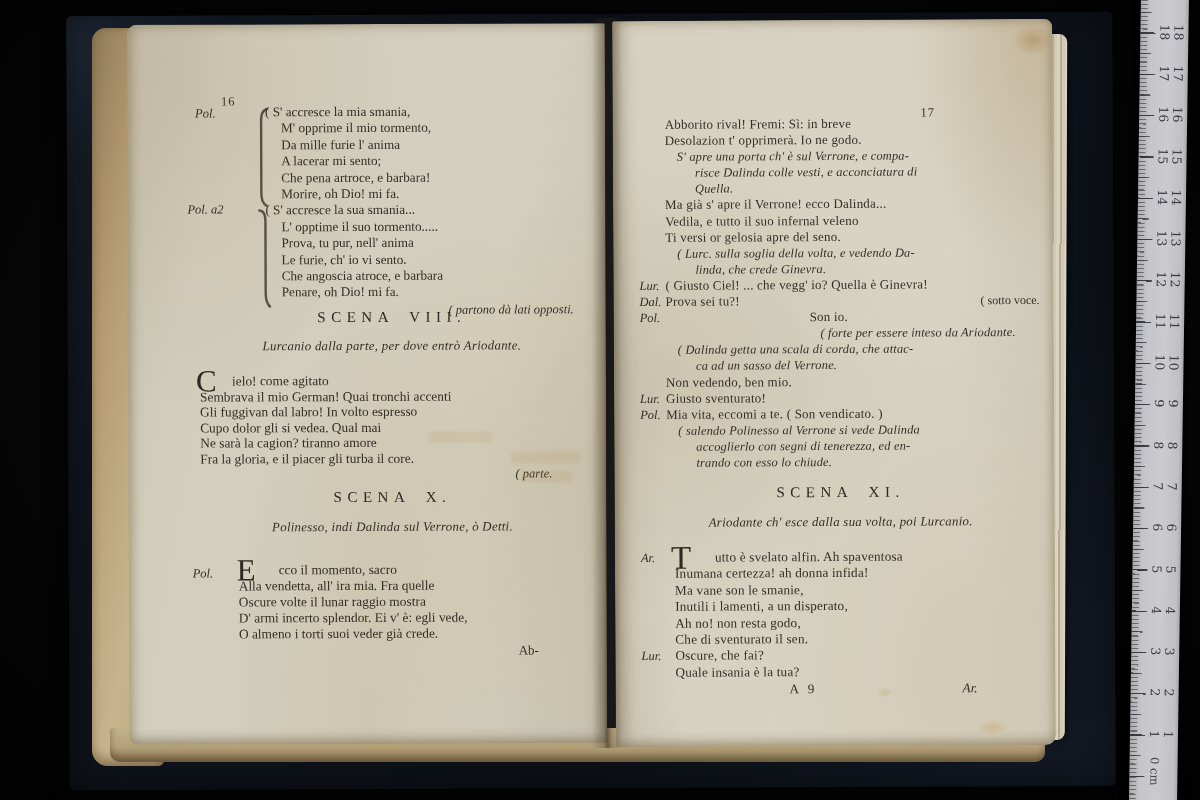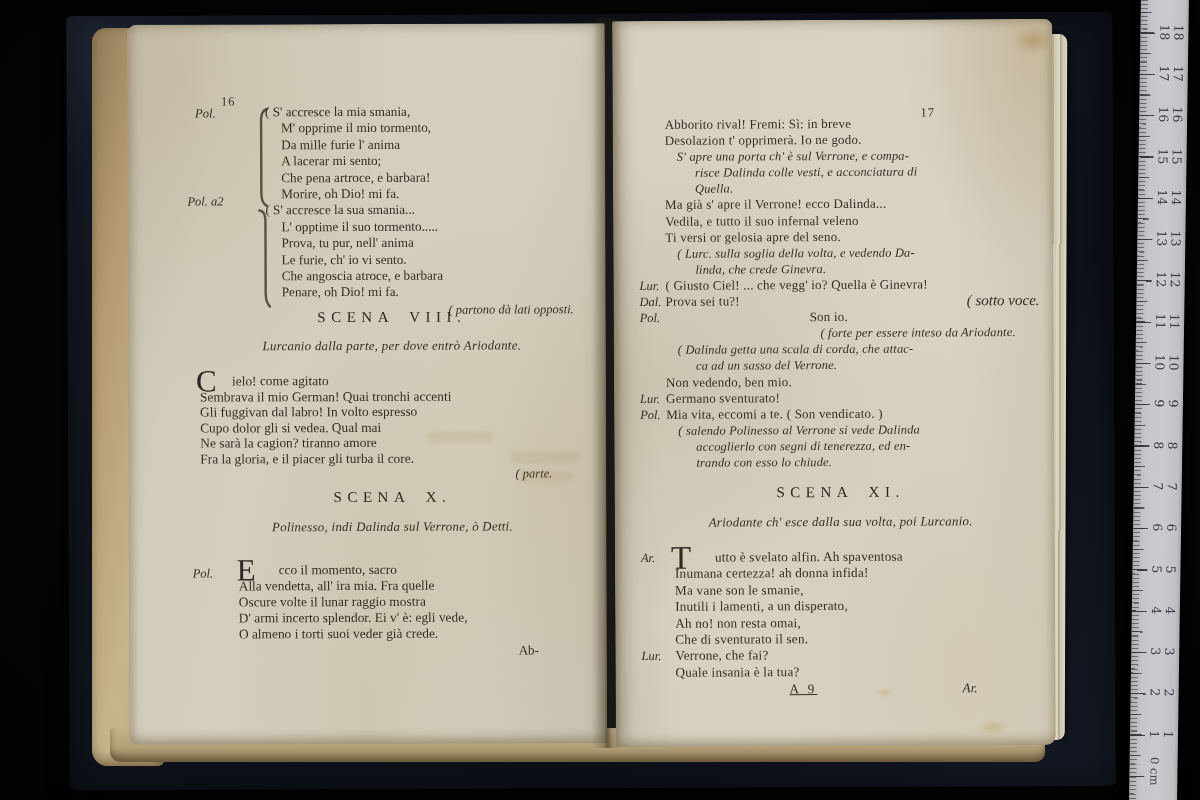--- a/index.html
+++ b/index.html
@@ -54,21 +54,21 @@
   .heading{text-align:center;font-size:15px;letter-spacing:5.5px;word-spacing:7px;color:#2c2720;}
   .direction{text-align:center;font-style:italic;font-size:12.8px;letter-spacing:.3px;}
   .rightline{text-align:right;font-style:italic;font-size:12.5px;}
   .dc{position:absolute;font-size:31px;line-height:26px;top:-5px;color:#2e2922;}
 
   
   .duet{position:absolute;left:66px;top:80px;width:404px;font-size:13.2px;}
   .duet .ln{line-height:16.4px;padding-left:88px;}
   .duet .ln.first{text-indent:-16px;}
   .duet .sp1{position:absolute;left:2px;top:2px;font-style:italic;font-size:12.5px;}
-  .duet .sp2{position:absolute;left:-6px;top:90px;font-style:italic;font-size:12.5px;}
+  .duet .sp2{position:absolute;left:-6px;top:98px;font-style:italic;font-size:12.5px;}
   .brace{position:absolute;left:64px;}
   .brace.b2{top:103px;}
   .brace.b1{top:3px;}
 
   
   .lflow{position:absolute;left:62px;top:276px;width:404px;font-size:13.4px;}
   .lflow .h8{margin-top:9px;}
   .lflow .d8{margin-top:13px;}
   .v8{margin-top:19px;position:relative;}
   .v8 .ln{line-height:15.6px;padding-left:10px;}
@@ -84,31 +84,31 @@
   .catchword{margin-top:1px;text-align:right;padding-right:56px;font-size:13px;}
 
   
   .rdlg{position:absolute;left:24px;top:96px;width:404px;font-size:13px;}
   .rdlg .ln{line-height:16.1px;}
   .rdlg .v{padding-left:28px;}
   .rdlg .c{padding-left:172px;}
   .rdlg .d1{padding-left:40px;font-style:italic;font-size:12.4px;}
   .rdlg .d2{padding-left:58px;font-style:italic;font-size:12.4px;}
   .rdlg .dr{text-align:right;padding-right:26px;font-style:italic;font-size:12.4px;}
-  .rdlg .rt{float:right;font-style:italic;font-size:15px;padding-right:2px;}
+  .rdlg .rt{float:right;font-size:12px;padding-right:2px;}
 
   .rflow{position:absolute;left:24px;top:452px;width:404px;font-size:13.2px;}
   .rflow .h11{margin-top:12px;}
   .rflow .d11{margin-top:14px;}
   .v11{margin-top:19px;position:relative;}
   .v11 .ln{line-height:16.4px;padding-left:36px;}
   .v11 .ln.first{padding-left:76px;}
   .v11 .dc{left:32px;font-size:33px;}
   .rfooter{position:relative;margin-top:1px;height:18px;}
-  .rfooter .sig{position:absolute;left:150px;letter-spacing:3px;text-decoration:underline;}
+  .rfooter .sig{position:absolute;left:150px;letter-spacing:3px;}
   .rfooter .cw{position:absolute;right:66px;font-style:italic;}
 
   
   .ruler{position:absolute;left:1141px;top:-6px;width:48px;height:812px;
        background:linear-gradient(to right,#aeaeb2 0%,#c6c6ca 22%,#cbcbcf 60%,#bfbfc4 92%,#a8a8ad 100%);
        transform:rotate(.85deg);transform-origin:0 0;
        box-shadow:-3px 0 6px rgba(0,0,0,.6), 3px 0 8px rgba(0,0,0,.5);}
   .ticks{position:absolute;left:0;top:0;width:16px;height:783px;
        background:
         repeating-linear-gradient(to top, rgba(52,54,60,.9) 0 1.3px, transparent 1.3px 41.3px),
@@ -211,39 +211,39 @@
         <div class="ln v"><span class="tx">Ti versi or gelosia apre del seno.</span></div>
         <div class="ln d1"><span class="tx">( Lurc. sulla soglia della volta, e vedendo Da-</span></div>
         <div class="ln d2"><span class="tx">linda, che crede Ginevra.</span></div>
         <div class="ln v"><span class="sp">Lur.</span><span class="tx">( Giusto Ciel! ... che vegg' io? Quella è Ginevra!</span></div>
         <div class="ln v"><span class="sp">Dal.</span><span class="tx">Prova sei tu?!</span><span class="rt">( sotto voce.</span></div>
         <div class="ln c"><span class="sp">Pol.</span><span class="tx">Son io.</span></div>
         <div class="ln dr"><span class="tx">( forte per essere inteso da Ariodante.</span></div>
         <div class="ln d1"><span class="tx">( Dalinda getta una scala di corda, che attac-</span></div>
         <div class="ln d2"><span class="tx">ca ad un sasso del Verrone.</span></div>
         <div class="ln v"><span class="tx">Non vedendo, ben mio.</span></div>
-        <div class="ln v"><span class="sp">Lur.</span><span class="tx">Germano sventurato!</span></div>
+        <div class="ln v"><span class="sp">Lur.</span><span class="tx">Giusto sventurato!</span></div>
         <div class="ln v"><span class="sp">Pol.</span><span class="tx">Mia vita, eccomi a te. ( Son vendicato. )</span></div>
         <div class="ln d1"><span class="tx">( salendo Polinesso al Verrone si vede Dalinda</span></div>
         <div class="ln d2"><span class="tx">accoglierlo con segni di tenerezza, ed en-</span></div>
         <div class="ln d2"><span class="tx">trando con esso lo chiude.</span></div>
       </div>
 
     <div class="rflow">
       <div class="heading h11">SCENA XI.</div>
       <div class="direction d11">Ariodante ch' esce dalla sua volta, poi Lurcanio.</div>
       <div class="v11" id="verse11">
           <div class="ln first"><span class="sp">Ar.</span><span class="tx">utto è svelato alfin. Ah spaventosa</span></div>
           <span class="dc">T</span>
           <div class="ln"><span class="tx">Inumana certezza! ah donna infida!</span></div>
           <div class="ln"><span class="tx">Ma vane son le smanie,</span></div>
           <div class="ln"><span class="tx">Inutili i lamenti, a un disperato,</span></div>
-          <div class="ln"><span class="tx">Ah no! non resta omai,</span></div>
+          <div class="ln"><span class="tx">Ah no! non resta godo,</span></div>
           <div class="ln"><span class="tx">Che di sventurato il sen.</span></div>
-          <div class="ln"><span class="sp">Lur.</span><span class="tx">Verrone, che fai?</span></div>
+          <div class="ln"><span class="sp">Lur.</span><span class="tx">Oscure, che fai?</span></div>
           <div class="ln"><span class="tx">Quale insania è la tua?</span></div>
         </div>
       <div class="rfooter">
         <span class="sig">A 9</span>
         <span class="cw">Ar.</span>
       </div>
     </div>
 
     <div class="stain" style="left:400px;top:6px;width:42px;height:30px;background:radial-gradient(ellipse,rgba(164,124,60,.45),rgba(164,124,60,0) 70%);"></div>
     <div class="stain" style="left:360px;top:700px;width:34px;height:16px;background:radial-gradient(ellipse,rgba(180,140,60,.30),rgba(180,140,60,0) 70%);"></div>

